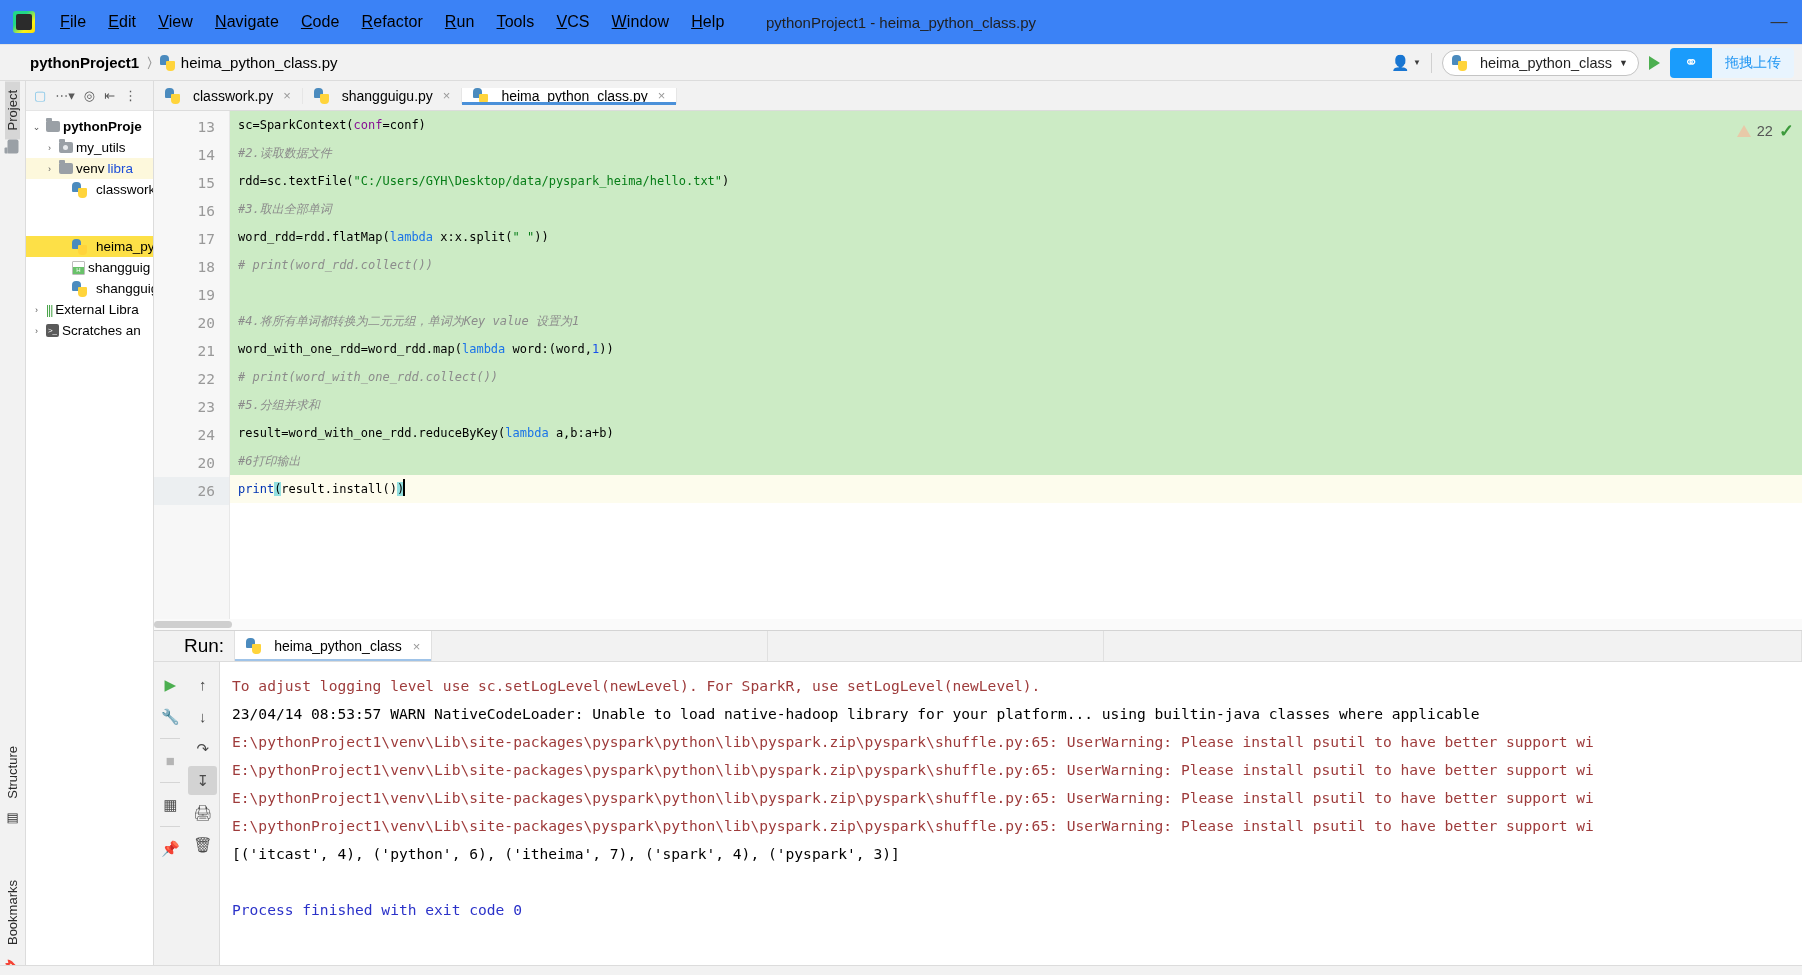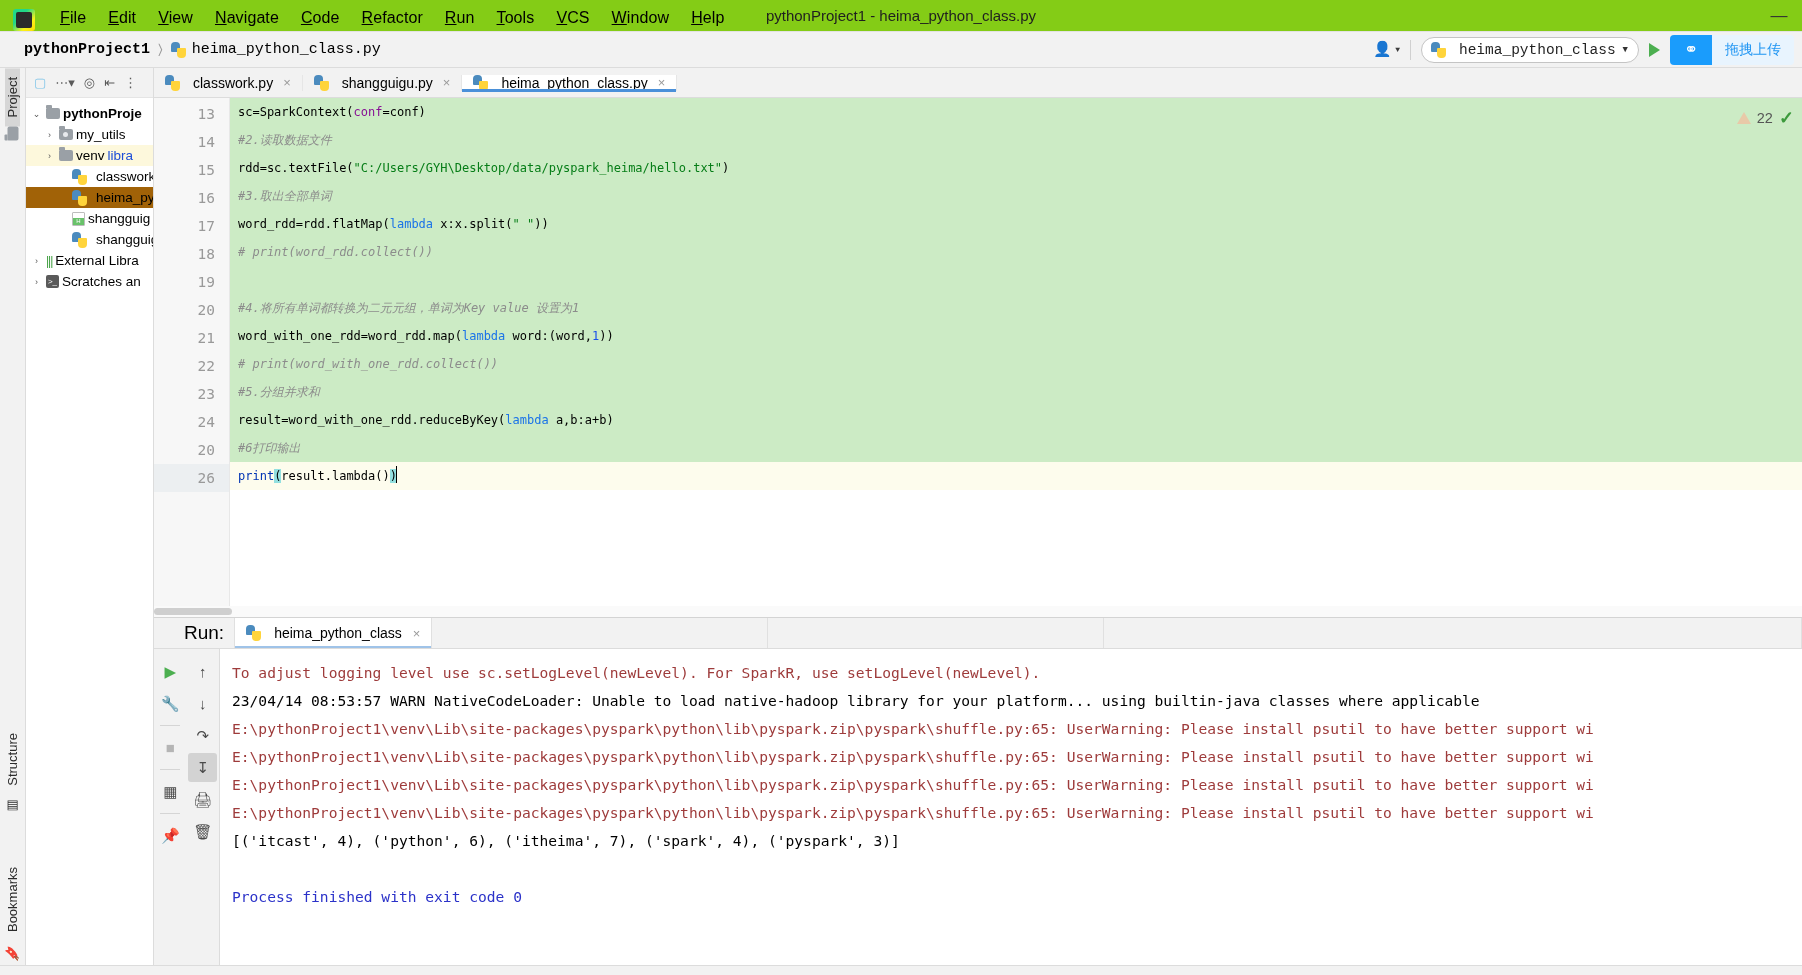--- a/index.html
+++ b/index.html
@@ -6,23 +6,23 @@
   html, body {
     width: 1802px; height: 975px;
     background: #ffffff;
     font-family: "Liberation Sans", sans-serif;
     overflow: hidden;
   }
   body { position: relative; }
 
   
   .titlebar {
-    height: 32px; width: 100%;
-    background: #84cc16;
-    display: flex; align-items: flex-end;
+    height: 45px; width: 100%;
+    background: #3b82f6;
+    display: flex; align-items: center;
     border-bottom: 1px solid #e3e3e3;
     position: relative;
   }
   .app-logo {
     width: 22px; height: 22px; margin-left: 13px; margin-right: 14px;
     border-radius: 3px;
     background: linear-gradient(135deg,#21d789 0%,#21d789 35%,#f9f21a 70%,#ffdd00 100%);
     position: relative; flex: none;
   }
   .app-logo::after {
@@ -46,23 +46,22 @@
     width: 46px; height: 100%; display: flex; align-items: center; justify-content: center;
     font-size: 17px; color: #333;
   }
 
   
   .navbar {
     height: 36px; width: 100%;
     background: #f2f2f2;
     display: flex; align-items: center;
     border-bottom: 1px solid #dcdcdc;
-    padding-left: 24px;
+    padding-left: 30px;
     position: relative;
-    font-family: Liberation Mono, monospace;
   }
   .crumb { font-size: 15px; color: #000; display: flex; align-items: center; }
   .crumb.bold { font-weight: bold; }
   .crumb-sep { color: #999; margin: 0 8px; font-size: 14px; }
   .py-icon {
     width: 15px; height: 16px; display: inline-block; position: relative;
     margin-right: 6px; flex: none;
   }
   .py-icon::before {
     content: ""; position: absolute; left: 0; top: 0; width: 9px; height: 10px;
@@ -123,21 +122,21 @@
   .proj-toolbar {
     height: 30px; background: #f2f2f2; display: flex; align-items: center;
     gap: 9px; padding: 0 8px; border-bottom: 1px solid #e5e5e5;
   }
   .tb-ic { font-size: 13px; color: #5a5a5a; display: flex; align-items: center; }
   .tree { padding-top: 5px; font-size: 13.5px; color: #000; flex: 1; overflow: hidden; }
   .trow {
     height: 21px; display: flex; align-items: center; white-space: nowrap;
     padding-left: 6px; gap: 3px;
   }
-  .trow.sel { background: #a16207; }
+  .trow.sel { background: #fde047; margin-top: 36px; }
   .trow.hl { background: #fdf8dc; }
   .arrow { width: 13px; font-size: 9px; color: #555; flex: none; text-align: center; }
   .folder {
     width: 14px; height: 11px; background: #9aa0a6; border-radius: 1px 2px 2px 2px;
     flex: none; position: relative;
   }
   .folder::before {
     content: ""; position: absolute; left: 0; top: -3px; width: 6px; height: 3px;
     background: #9aa0a6; border-radius: 1px 1px 0 0;
   }
@@ -464,21 +463,21 @@
           <div class="cline"><span class="cmt">#3.取出全部单词</span></div>
           <div class="cline"><span class="plain">word_rdd=rdd.flatMap(</span><span class="kw2">lambda</span><span class="plain"> x:x.split(</span><span class="str">" "</span><span class="plain">))</span></div>
           <div class="cline"><span class="cmt"># print(word_rdd.collect())</span></div>
           <div class="cline"><span class="plain"></span></div>
           <div class="cline"><span class="cmt">#4.将所有单词都转换为二元元组，单词为Key value 设置为1</span></div>
           <div class="cline"><span class="plain">word_with_one_rdd=word_rdd.map(</span><span class="kw2">lambda</span><span class="plain"> word:(word,</span><span class="num">1</span><span class="plain">))</span></div>
           <div class="cline"><span class="cmt"># print(word_with_one_rdd.collect())</span></div>
           <div class="cline"><span class="cmt">#5.分组并求和</span></div>
           <div class="cline"><span class="plain">result=word_with_one_rdd.reduceByKey(</span><span class="kw2">lambda</span><span class="plain"> a,b:a+b)</span></div>
           <div class="cline"><span class="cmt">#6打印输出</span></div>
-          <div class="cline cur"><span class="kw">print</span><span class="sel-paren">(</span><span class="plain">result.lambda()</span><span class="sel-paren">)</span><span class="caret-bar"></span></div>
+          <div class="cline cur"><span class="kw">print</span><span class="sel-paren">(</span><span class="plain">result.install()</span><span class="sel-paren">)</span><span class="caret-bar"></span></div>
         </div>
       <div class="inspect-badge">
         <span class="warn-tri"></span>
         <span>22</span>
         <span class="check">✓</span>
       </div>
       <div class="code-scroll-x">
         <div class="thumb"></div>
       </div>
     </div>

